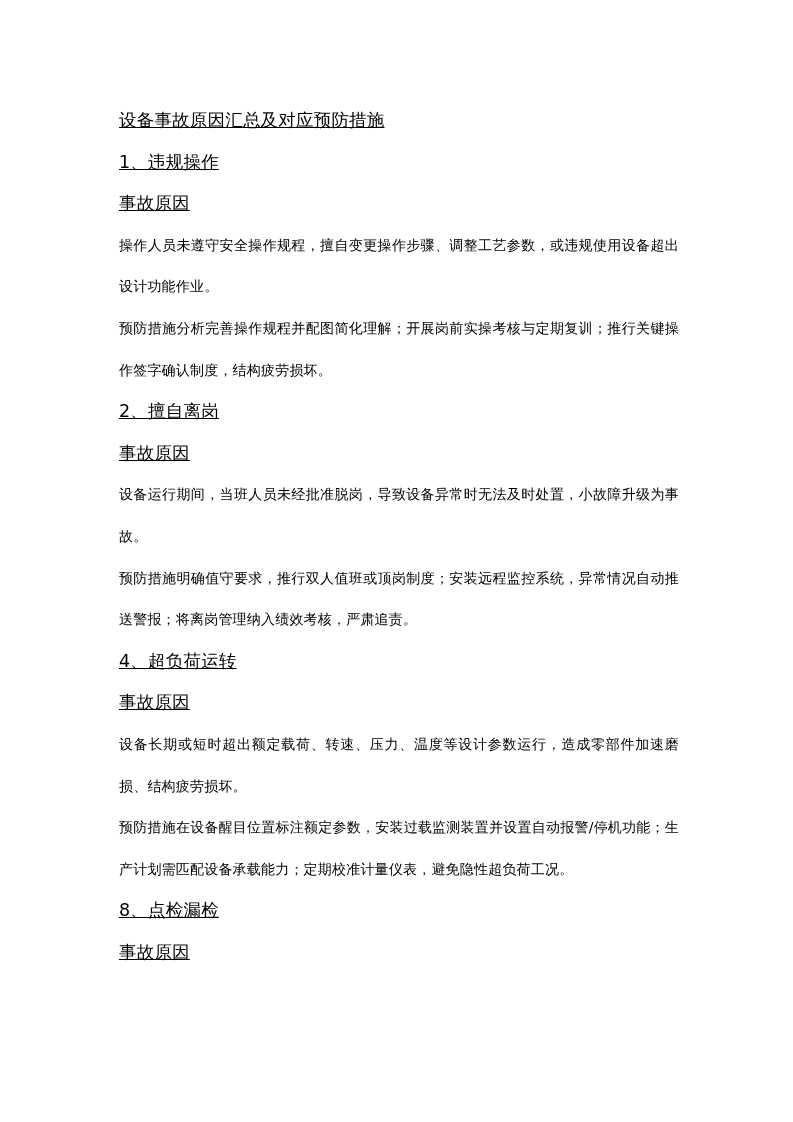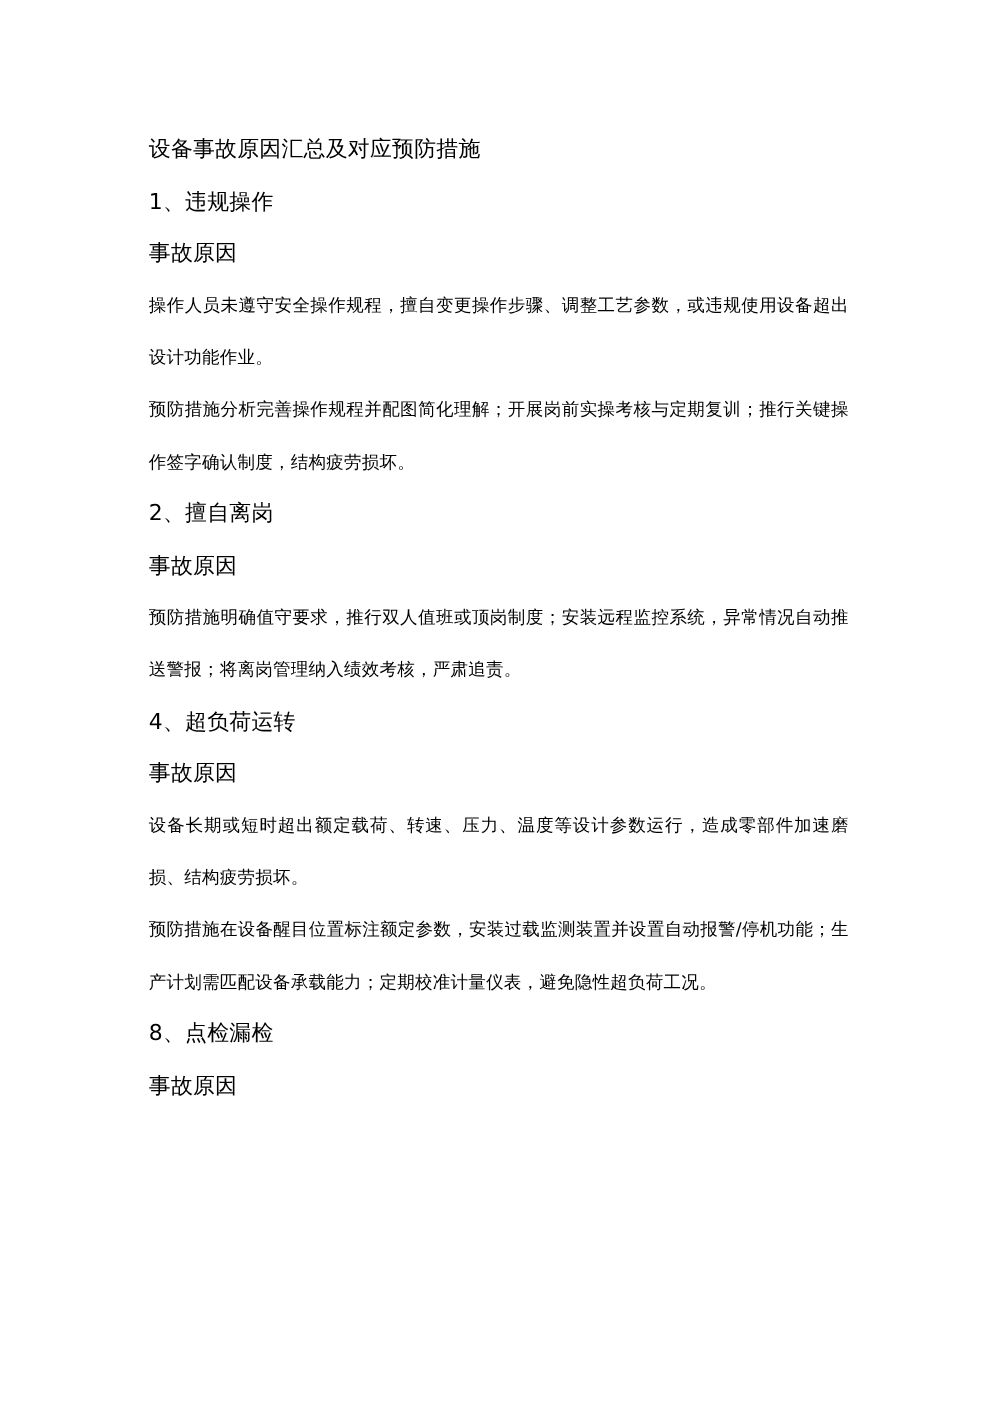--- a/index.html
+++ b/index.html
@@ -20,20 +20,21 @@
       left: 119px;
       top: 100px;
       width: 560px;
     }
     .line {
       font-size: 17.5px;
       line-height: 41.6px;
       height: 41.6px;
       white-space: nowrap;
       letter-spacing: 0.2px;
+      text-decoration: underline;
     }
     .para {
       font-size: 14px;
       line-height: 41.6px;
       text-align: justify;
       text-align-last: left;
       letter-spacing: 0.2px;
     }
   </style>
 </head>
@@ -45,20 +46,21 @@
   <div>
     <div class="line">1、违规操作</div>
     <div class="line">事故原因</div>
     <div class="para">操作人员未遵守安全操作规程，擅自变更操作步骤、调整工艺参数，或违规使用设备超出设计功能作业。</div>
     <div class="para">预防措施分析完善操作规程并配图简化理解；开展岗前实操考核与定期复训；推行关键操作签字确认制度，结构疲劳损坏。</div>
   </div>
 
   <div>
     <div class="line">2、擅自离岗</div>
     <div class="line">事故原因</div>
+    <div class="para">设备运行期间，当班人员未经批准脱岗，导致设备异常时无法及时处置，小故障升级为事故。</div>
     <div class="para">预防措施明确值守要求，推行双人值班或顶岗制度；安装远程监控系统，异常情况自动推送警报；将离岗管理纳入绩效考核，严肃追责。</div>
   </div>
 
   <div>
     <div class="line">4、超负荷运转</div>
     <div class="line">事故原因</div>
     <div class="para">设备长期或短时超出额定载荷、转速、压力、温度等设计参数运行，造成零部件加速磨损、结构疲劳损坏。</div>
     <div class="para">预防措施在设备醒目位置标注额定参数，安装过载监测装置并设置自动报警/停机功能；生产计划需匹配设备承载能力；定期校准计量仪表，避免隐性超负荷工况。</div>
   </div>
 

